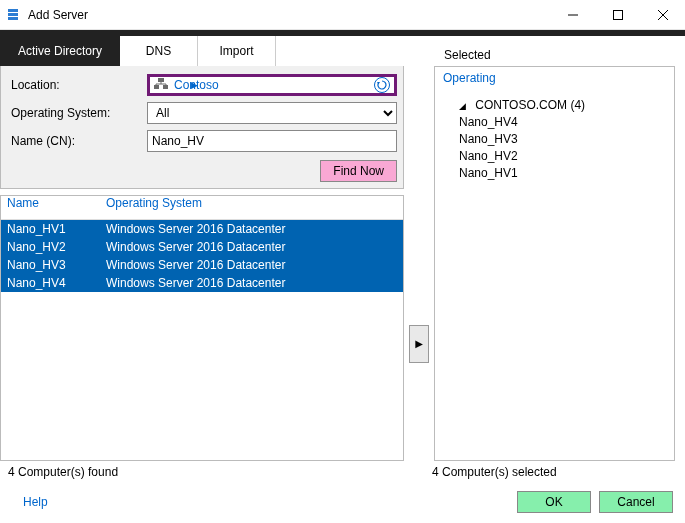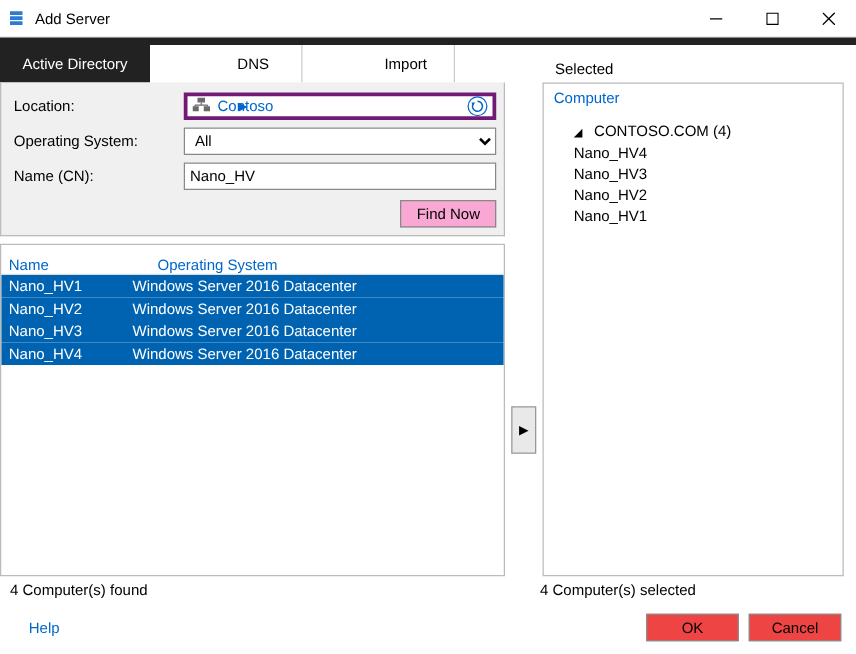--- a/index.html
+++ b/index.html
@@ -4,56 +4,56 @@
 <style>
   * { box-sizing: border-box; font-family: "Segoe UI", Arial, sans-serif; }
   body { margin: 0; background: #fff; width: 685px; height: 523px; overflow: hidden; font-size: 12px; color: #000; }
   .window { width: 685px; height: 523px; display: flex; flex-direction: column; }
   .titlebar { height: 30px; display: flex; align-items: center; padding-left: 6px; border-bottom: 1px solid #e5e5e5; }
   .titlebar .icon { width: 16px; height: 16px; margin-right: 6px; }
   .titlebar .title { font-size: 12px; flex: 1; }
   .winbtns { display: flex; height: 100%; }
   .winbtn { width: 45px; display: flex; align-items: center; justify-content: center; font-size: 13px; }
   .blackbar { height: 6px; background: #222; }
-  .tabs { display: flex; height: 30px; background: #fff; gap: 44px; }
+  .tabs { display: flex; height: 30px; background: #fff; }
   .tab { padding: 0 18px; display: flex; align-items: center; justify-content: center; font-size: 12px; border-right: 1px solid #ccc; min-width: 78px; cursor: default; }
   .tab.active { background: #222; color: #fff; border-right: none; }
   .content { flex: 1; display: flex; padding: 0 10px 0 0; gap: 0; }
   .leftpane { width: 404px; display: flex; flex-direction: column; }
   .searchform { border: 1px solid #bbb; border-top: none; background: #f0f0f0; padding: 6px 6px 6px 6px; }
   .formrow { display: flex; align-items: center; height: 26px; margin-bottom: 2px; }
   .formrow label { width: 140px; font-size: 12px; color: #000; padding-left: 4px; }
   .loc-field { flex: 1; height: 22px; border: 3px solid #701a75; background: #fff; display: flex; align-items: center; padding: 0 4px; gap: 6px; }
   .loc-text { color: #0066cc; font-size: 12px; flex: 1; }
   .loc-arrow { color: #0066cc; font-size: 9px; }
   .refresh { color: #0066cc; width: 16px; height: 16px; border: 1.2px solid #0066cc; border-radius: 50%; display:flex; align-items:center; justify-content:center; font-size:9px; }
   .sel-field, .txt-field { flex: 1; height: 22px; border: 1px solid #888; background: #fff; font-size: 12px; padding: 0 4px; }
   .findbtn-row { display:flex; justify-content:flex-end; padding: 4px 0 0 0; }
   .findbtn { height: 22px; padding: 0 12px; border: 1px solid #888; background: #f9a8d4; font-size: 12px; }
   .results { flex: 1; border: 1px solid #bbb; margin-top: 6px; background: #fff; overflow: auto; }
-  .results-header { display: flex; height: 24px; align-items: flex-end; border-bottom: 1px solid #ddd; gap: 20px; }
+  .results-header { display: flex; height: 24px; align-items: flex-start; border-bottom: 1px solid #ddd; }
   .col-name { width: 105px; padding-left: 6px; color: #0066cc; font-size: 12px; }
   .col-os { flex: 1; color: #0066cc; font-size: 12px; }
   .result-row { display: flex; height: 18px; align-items: center; background: #0063b1; color: #fff; font-size: 12px; }
   .result-row .cname { width: 105px; padding-left: 6px; }
   .result-row .cos { flex: 1; }
   .midarrow { width: 30px; display:flex; align-items:center; justify-content:center; padding-top: 160px; }
   .arrowbtn { width: 20px; height: 38px; border: 1px solid #999; background:#e9e9e9; display:flex; align-items:center; justify-content:center; font-size:10px; }
   .rightpane { flex: 1; display:flex; flex-direction:column; }
   .sel-label { font-size:12px; margin: 6px 0 4px 4px; }
   .sel-box { flex:1; border:1px solid #bbb; background:#fff; padding: 4px 8px; }
   .sel-header { color:#0066cc; font-size:12px; border-bottom:1px solid #fff; padding-bottom:4px; }
   .domain-line { font-size:12px; margin: 8px 0 2px 16px; }
   .domain-line .tri { font-size:9px; margin-right:6px; }
   .sel-item { font-size:12px; margin-left:16px; line-height:17px; }
   .statusrow { display:flex; padding: 4px 10px 0 8px; font-size:12px; }
   .statusrow .left { width: 424px; }
   .footer { display:flex; align-items:center; padding: 12px 12px 10px 23px; }
   .help { color:#0066cc; font-size:12px; flex:1; }
-  .fbtn { width:74px; height:22px; border:1px solid #888; background:#ef4444; font-size:12px; margin-left:8px; }
+  .fbtn { width:74px; height:22px; border:1px solid #888; background:#86efac; font-size:12px; margin-left:8px; }
   .server-icon-rect { fill:#2b7cd3; }
 </style>
 </head>
 <body>
 
 <div class="window">
 
   <div class="titlebar">
     <span class="icon">
       <svg width="16" height="16" viewBox="0 0 16 16">
@@ -164,21 +164,21 @@
           </div>
       </div>
     </div>
 
     <div class="midarrow">
       <div class="arrowbtn">▶</div>
     </div>
 
     <div class="rightpane">
       <div class="sel-box">
-        <div class="sel-header">Computer</div>
+        <div class="sel-header">Operating</div>
         <div class="domain-line">
           <span class="tri">◢</span>
           <span>CONTOSO.COM (4)</span>
         </div>
         <div id="selected-body">
             <div class="sel-item">Nano_HV4</div>
             <div class="sel-item">Nano_HV3</div>
             <div class="sel-item">Nano_HV2</div>
             <div class="sel-item">Nano_HV1</div>
           </div>

